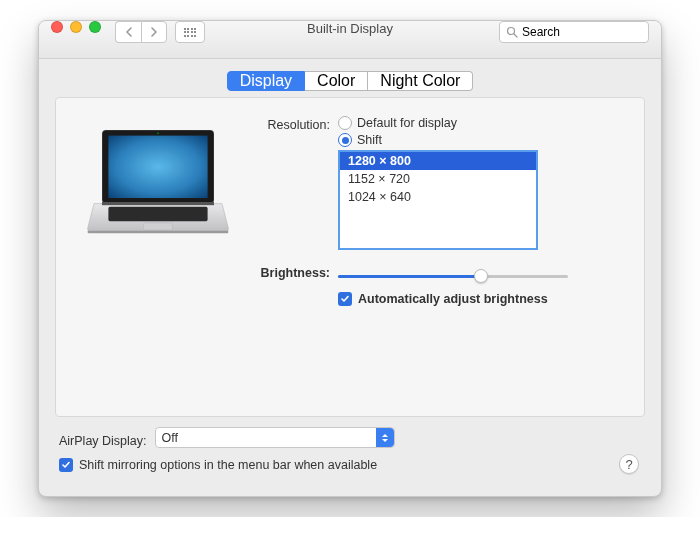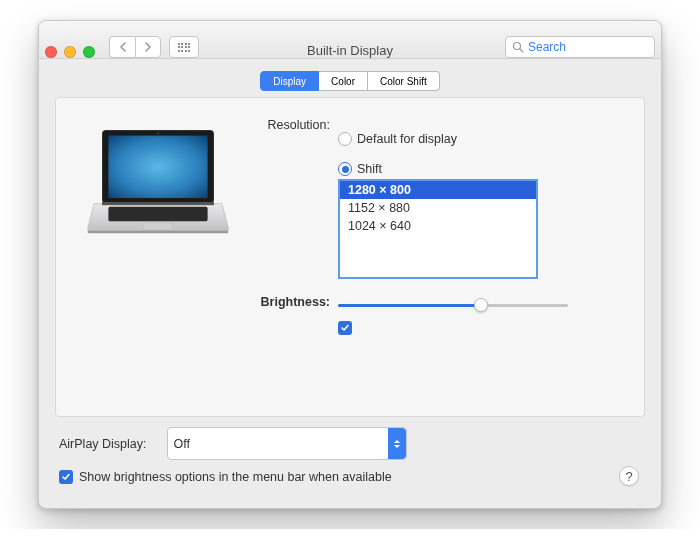--- a/index.html
+++ b/index.html
@@ -11,22 +11,22 @@
     border: 1px solid #c8c8c8;
     border-radius: 8px;
     box-shadow: 0 20px 40px rgba(0,0,0,0.25), 0 2px 6px rgba(0,0,0,0.2);
     overflow: hidden;
   }
   .titlebar {
     height: 38px;
     background: linear-gradient(#f6f6f6, #e6e6e6);
     border-bottom: 1px solid #d0d0d0;
     display: flex;
-    align-items: flex-end;
-    padding: 0 6px;
+    align-items: flex-start;
+    padding: 0 12px;
     position: relative;
   }
   .traffic { display: flex; gap: 7px; }
   .tl { width: 12px; height: 12px; border-radius: 50%; border: 0.5px solid rgba(0,0,0,0.15); }
   .tl.red { background: #ff5f57; }
   .tl.yellow { background: #febc2e; }
   .tl.green { background: #28c840; }
   .nav-group { display: flex; margin-left: 14px; gap: 0; }
   .nav-btn {
     width: 26px; height: 22px;
@@ -52,48 +52,48 @@
     font-size: 13px; color: #4a4a4a; pointer-events: none; font-weight: 500;
   }
   .search {
     margin-left: auto;
     width: 150px; height: 22px;
     background: #fff;
     border: 1px solid #c7c7c7;
     border-radius: 4px;
     display: flex; align-items: center;
     padding: 0 6px;
-    font-size: 12px; color: #3b82f6;
+    font-size: 12px; color: #000000;
   }
   .search svg { margin-right: 4px; flex-shrink: 0; }
   .body { padding: 12px 16px 14px; }
   .tabs {
     display: flex; justify-content: center; margin-bottom: 6px;
   }
   .tab {
-    height: 20px; font-size: 10px; padding: 0 12px;
+    height: 20px; font-size: 16px; padding: 0 12px;
     background: #fff; border: 1px solid #b8b8b8;
     display: flex; align-items: center; cursor: default;
   }
   .tab:first-child { border-radius: 4px 0 0 4px; }
   .tab:last-child { border-radius: 0 4px 4px 0; }
   .tab + .tab { border-left: none; }
   .tab.active { background: #3a7ff2; color: #fff; border-color: #3a7ff2; }
   .panel {
     background: #f6f6f6; border: 1px solid #d8d8d8; border-radius: 4px;
     padding: 18px 22px 60px; min-height: 320px;
     display: flex; 
   }
   .preview { flex: 0 0 170px; padding-top: 10px; }
   .laptop { width: 160px; }
   .controls { flex: 1; font-size: 12.5px; color: #333; }
   .row { display: flex; align-items: flex-start; margin-bottom: 6px; }
   .row-label { width: 90px; text-align: right; padding-right: 8px; padding-top: 2px; }
   .row-body { flex: 1; }
-  .radio-line { display: flex; gap: 5px; margin-bottom: 3px; margin-top: 16px; }
+  .radio-line { display: flex; gap: 5px; margin-bottom: 3px; }
   .radio {
     width: 14px; height: 14px; border-radius: 50%;
     background: #fff; border: 1px solid #b0b0b0;
     display: flex; align-items: center; justify-content: center;
   }
   .radio.checked { border-color: #2f6fe0; }
   .radio.checked::after { content:""; width: 7px; height: 7px; border-radius: 50%; background: #2f6fe0; }
   .res-list {
     width: 200px; height: 100px;
     border: 2px solid #5a9ded; background: #fff;
@@ -119,23 +119,23 @@
     box-shadow: 0 1px 2px rgba(0,0,0,0.2);
     transform: translateX(-50%);
   }
   .checkbox-line { display: flex; align-items: center; gap: 6px; margin-top: 8px; }
   .checkbox {
     width: 14px; height: 14px; border-radius: 3px;
     background: #2f6fe0; display: flex; align-items: center; justify-content: center;
   }
   .checkbox svg { stroke: #fff; }
   .footer { padding: 10px 4px 0; font-size: 12.5px; color: #333; }
-  .footer-row { display: flex; align-items: center; gap: 20px; margin-bottom: 10px; position: relative; }
+  .footer-row { display: flex; align-items: flex-end; gap: 8px; margin-bottom: 10px; position: relative; }
   .select {
-    width: 240px; height: 33px;
+    width: 240px; height: 21px;
     background: #fff; border: 1px solid #c7c7c7; border-radius: 4px;
     display: flex; align-items: center; padding: 0 6px;
     position: relative; font-size: 12.5px;
   }
   .select-arrows {
     position: absolute; right: 0; top: 0; bottom: 0; width: 18px;
     background: #3a7ff2; border-radius: 0 4px 4px 0;
     display: flex; flex-direction: column; align-items: center; justify-content: center;
   }
   .select-arrows::before, .select-arrows::after {
@@ -199,21 +199,21 @@
       </svg>
       <span>Search</span>
     </div>
   </div>
 
   <div class="body">
 
     <div class="tabs">
       <div class="tab active">Display</div>
       <div class="tab">Color</div>
-      <div class="tab">Color Shift</div>
+      <div class="tab">Night Color</div>
     </div>
 
     <div class="panel">
 
       <div class="preview">
         <svg class="laptop" viewBox="0 0 200 150">
 
           <rect x="30" y="5" width="140" height="92" rx="5" fill="#3a3a3a"></rect>
           <rect x="31" y="6" width="138" height="90" rx="4" fill="#1a1a1a"></rect>
 
@@ -252,40 +252,41 @@
             <div class="radio-line">
               <div class="radio"></div>
               <span>Default for display</span>
             </div>
             <div class="radio-line">
               <div class="radio checked"></div>
               <span>Shift</span>
             </div>
             <div class="res-list">
               <div class="res-item sel">1280 × 800</div>
-              <div class="res-item">1152 × 880</div>
+              <div class="res-item">1152 × 720</div>
               <div class="res-item">1024 × 640</div>
             </div>
           </div>
         </div>
 
         <div class="row" style="margin-top:14px;font-weight:bold;">
           <div class="row-label">Brightness:</div>
           <div class="slider-wrap">
             <div class="slider">
               <div class="slider-track"></div>
               <div class="slider-fill" style="width:62%"></div>
               <div class="slider-thumb" style="left:62%"></div>
             </div>
             <div class="checkbox-line">
               <div class="checkbox">
                 <svg width="10" height="10" viewBox="0 0 10 10">
                     <path d="M2 5 L4 7 L8 2.5" stroke="#fff" stroke-width="1.6" fill="none" stroke-linecap="round" stroke-linejoin="round"></path>
                   </svg>
               </div>
+              <span>Automatically adjust brightness</span>
             </div>
           </div>
         </div>
 
       </div>
     </div>
 
     <div class="footer">
       <div class="footer-row">
         <span>AirPlay Display:</span>
@@ -294,21 +295,21 @@
           <div class="select-arrows"></div>
         </div>
       </div>
       <div class="footer-row" style="position:relative;">
         <div class="checkbox-line" style="margin-top:0;">
           <div class="checkbox">
             <svg width="10" height="10" viewBox="0 0 10 10">
                 <path d="M2 5 L4 7 L8 2.5" stroke="#fff" stroke-width="1.6" fill="none" stroke-linecap="round" stroke-linejoin="round"></path>
               </svg>
           </div>
-          <span>Show brightness options in the menu bar when available</span>
+          <span>Shift mirroring options in the menu bar when available</span>
         </div>
         <div class="help-btn">
           <span>?</span>
         </div>
       </div>
     </div>
 
   </div>
 </div>
 

